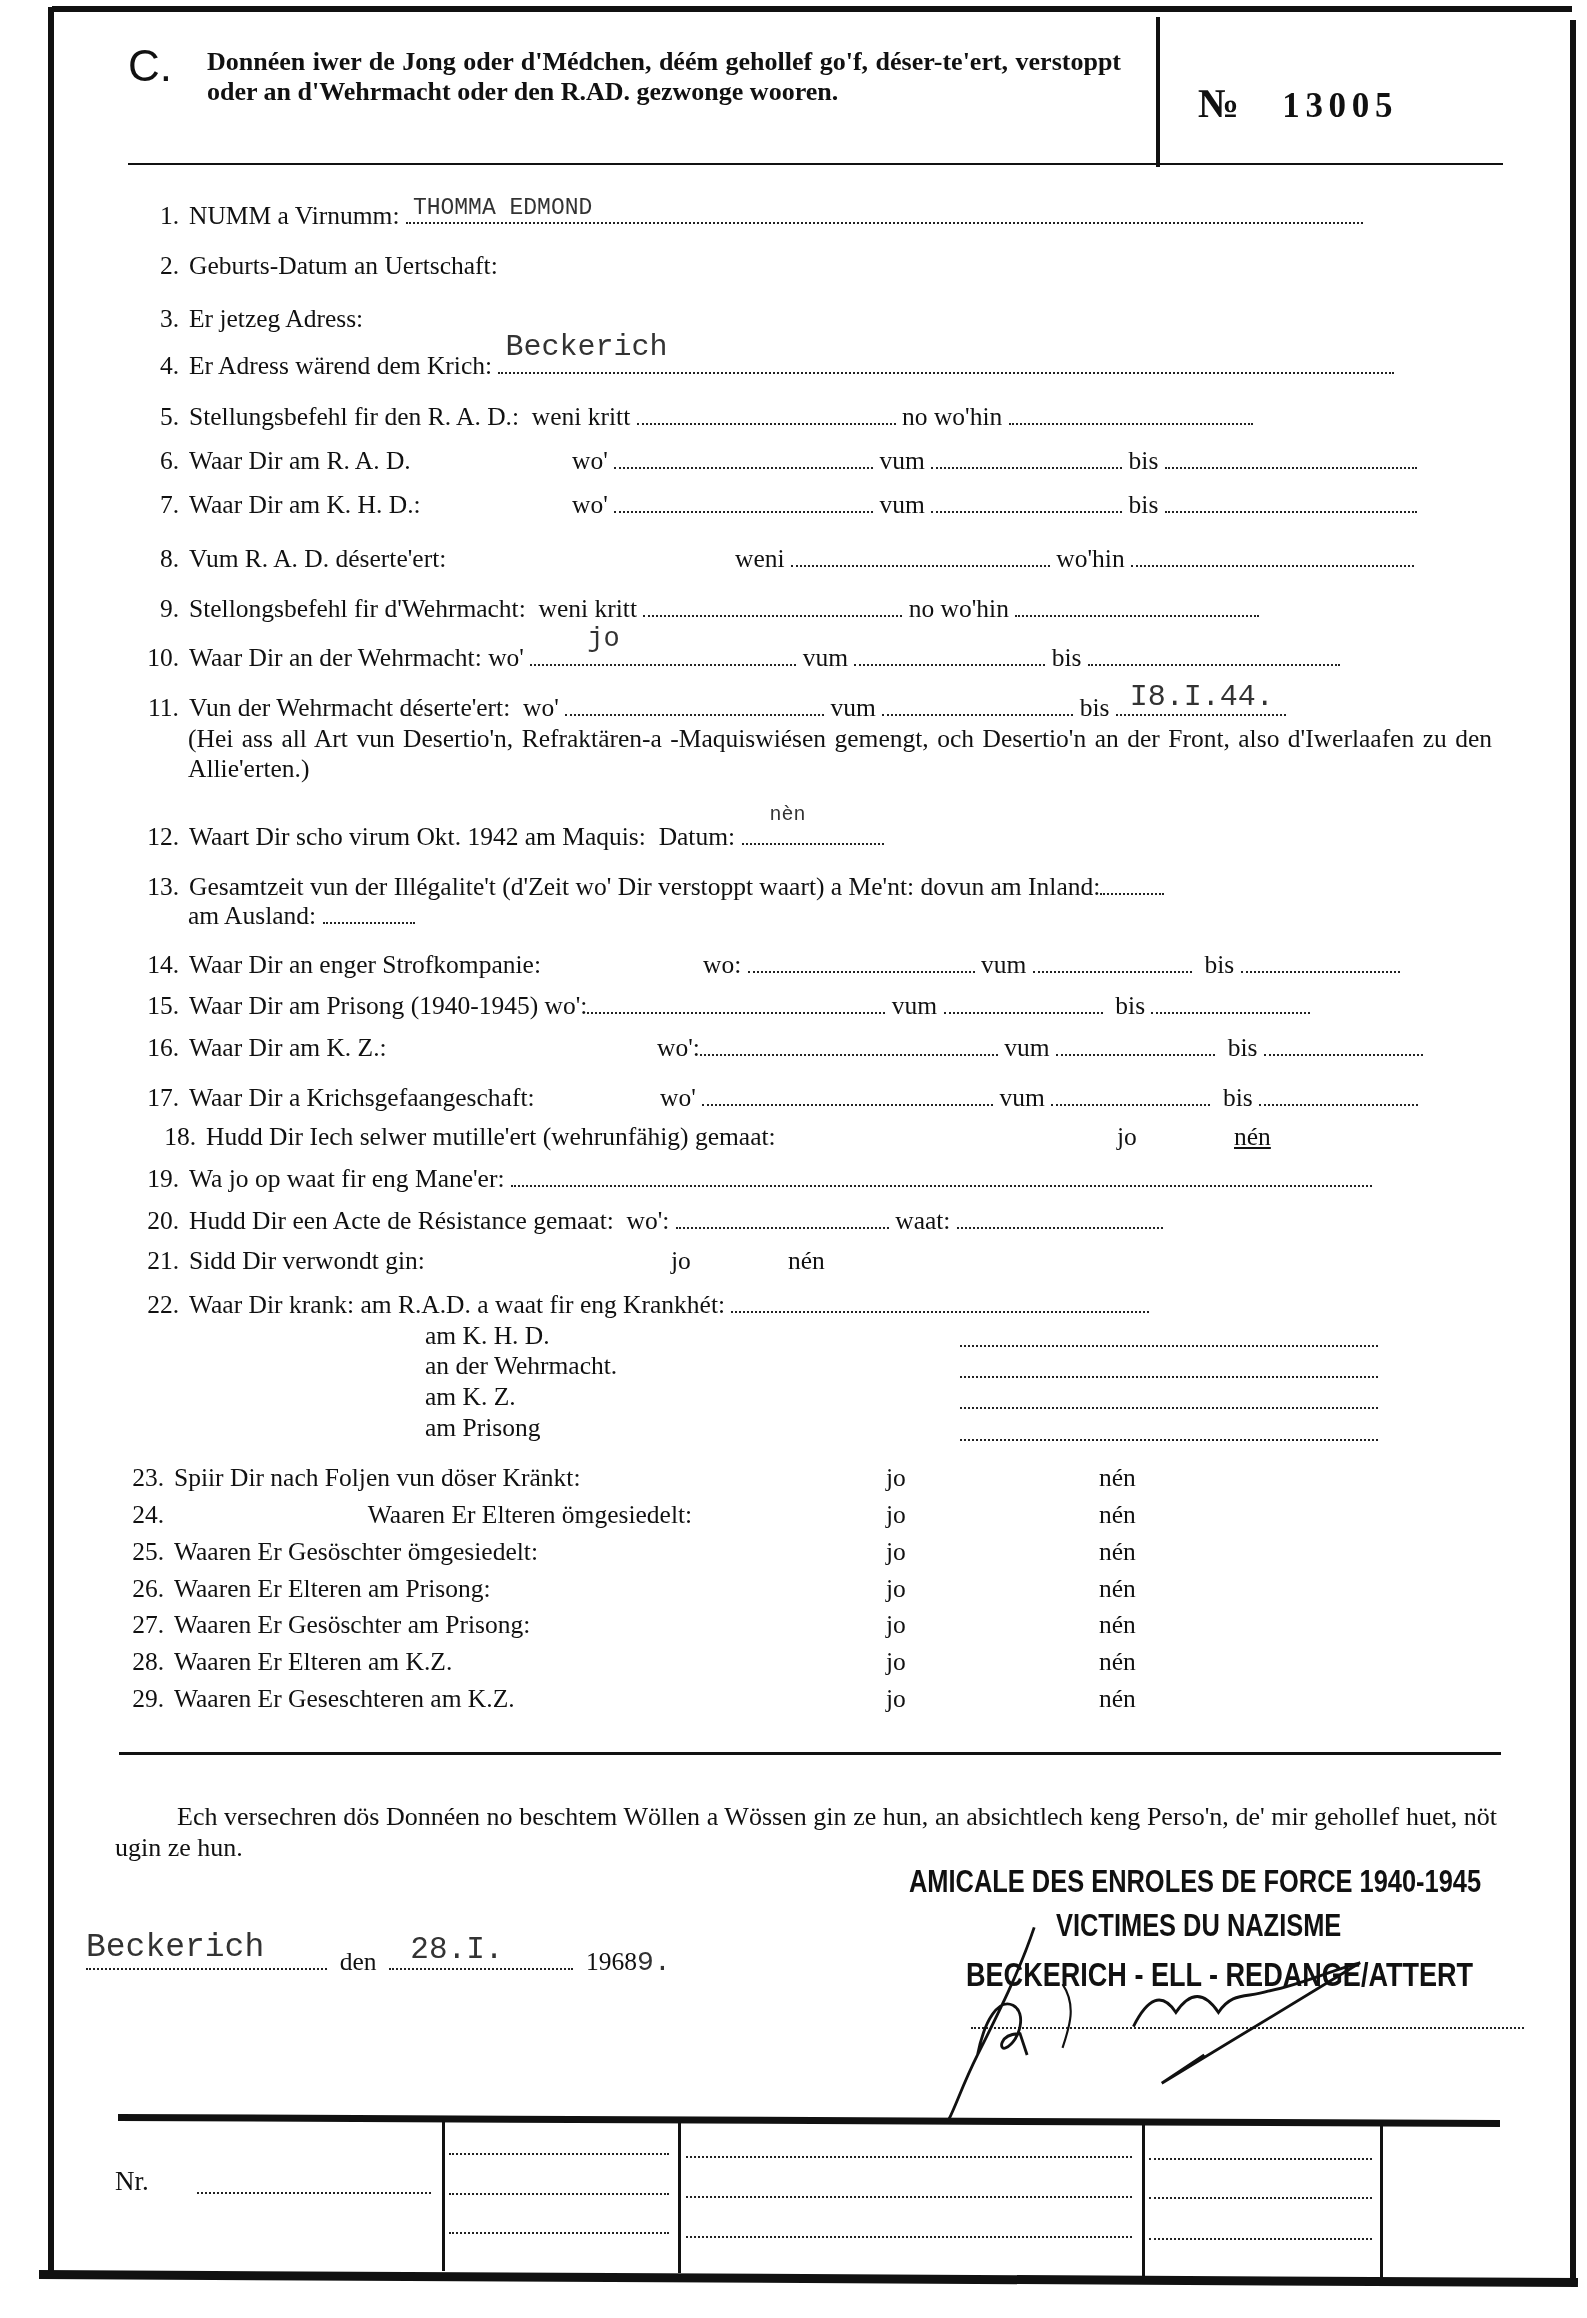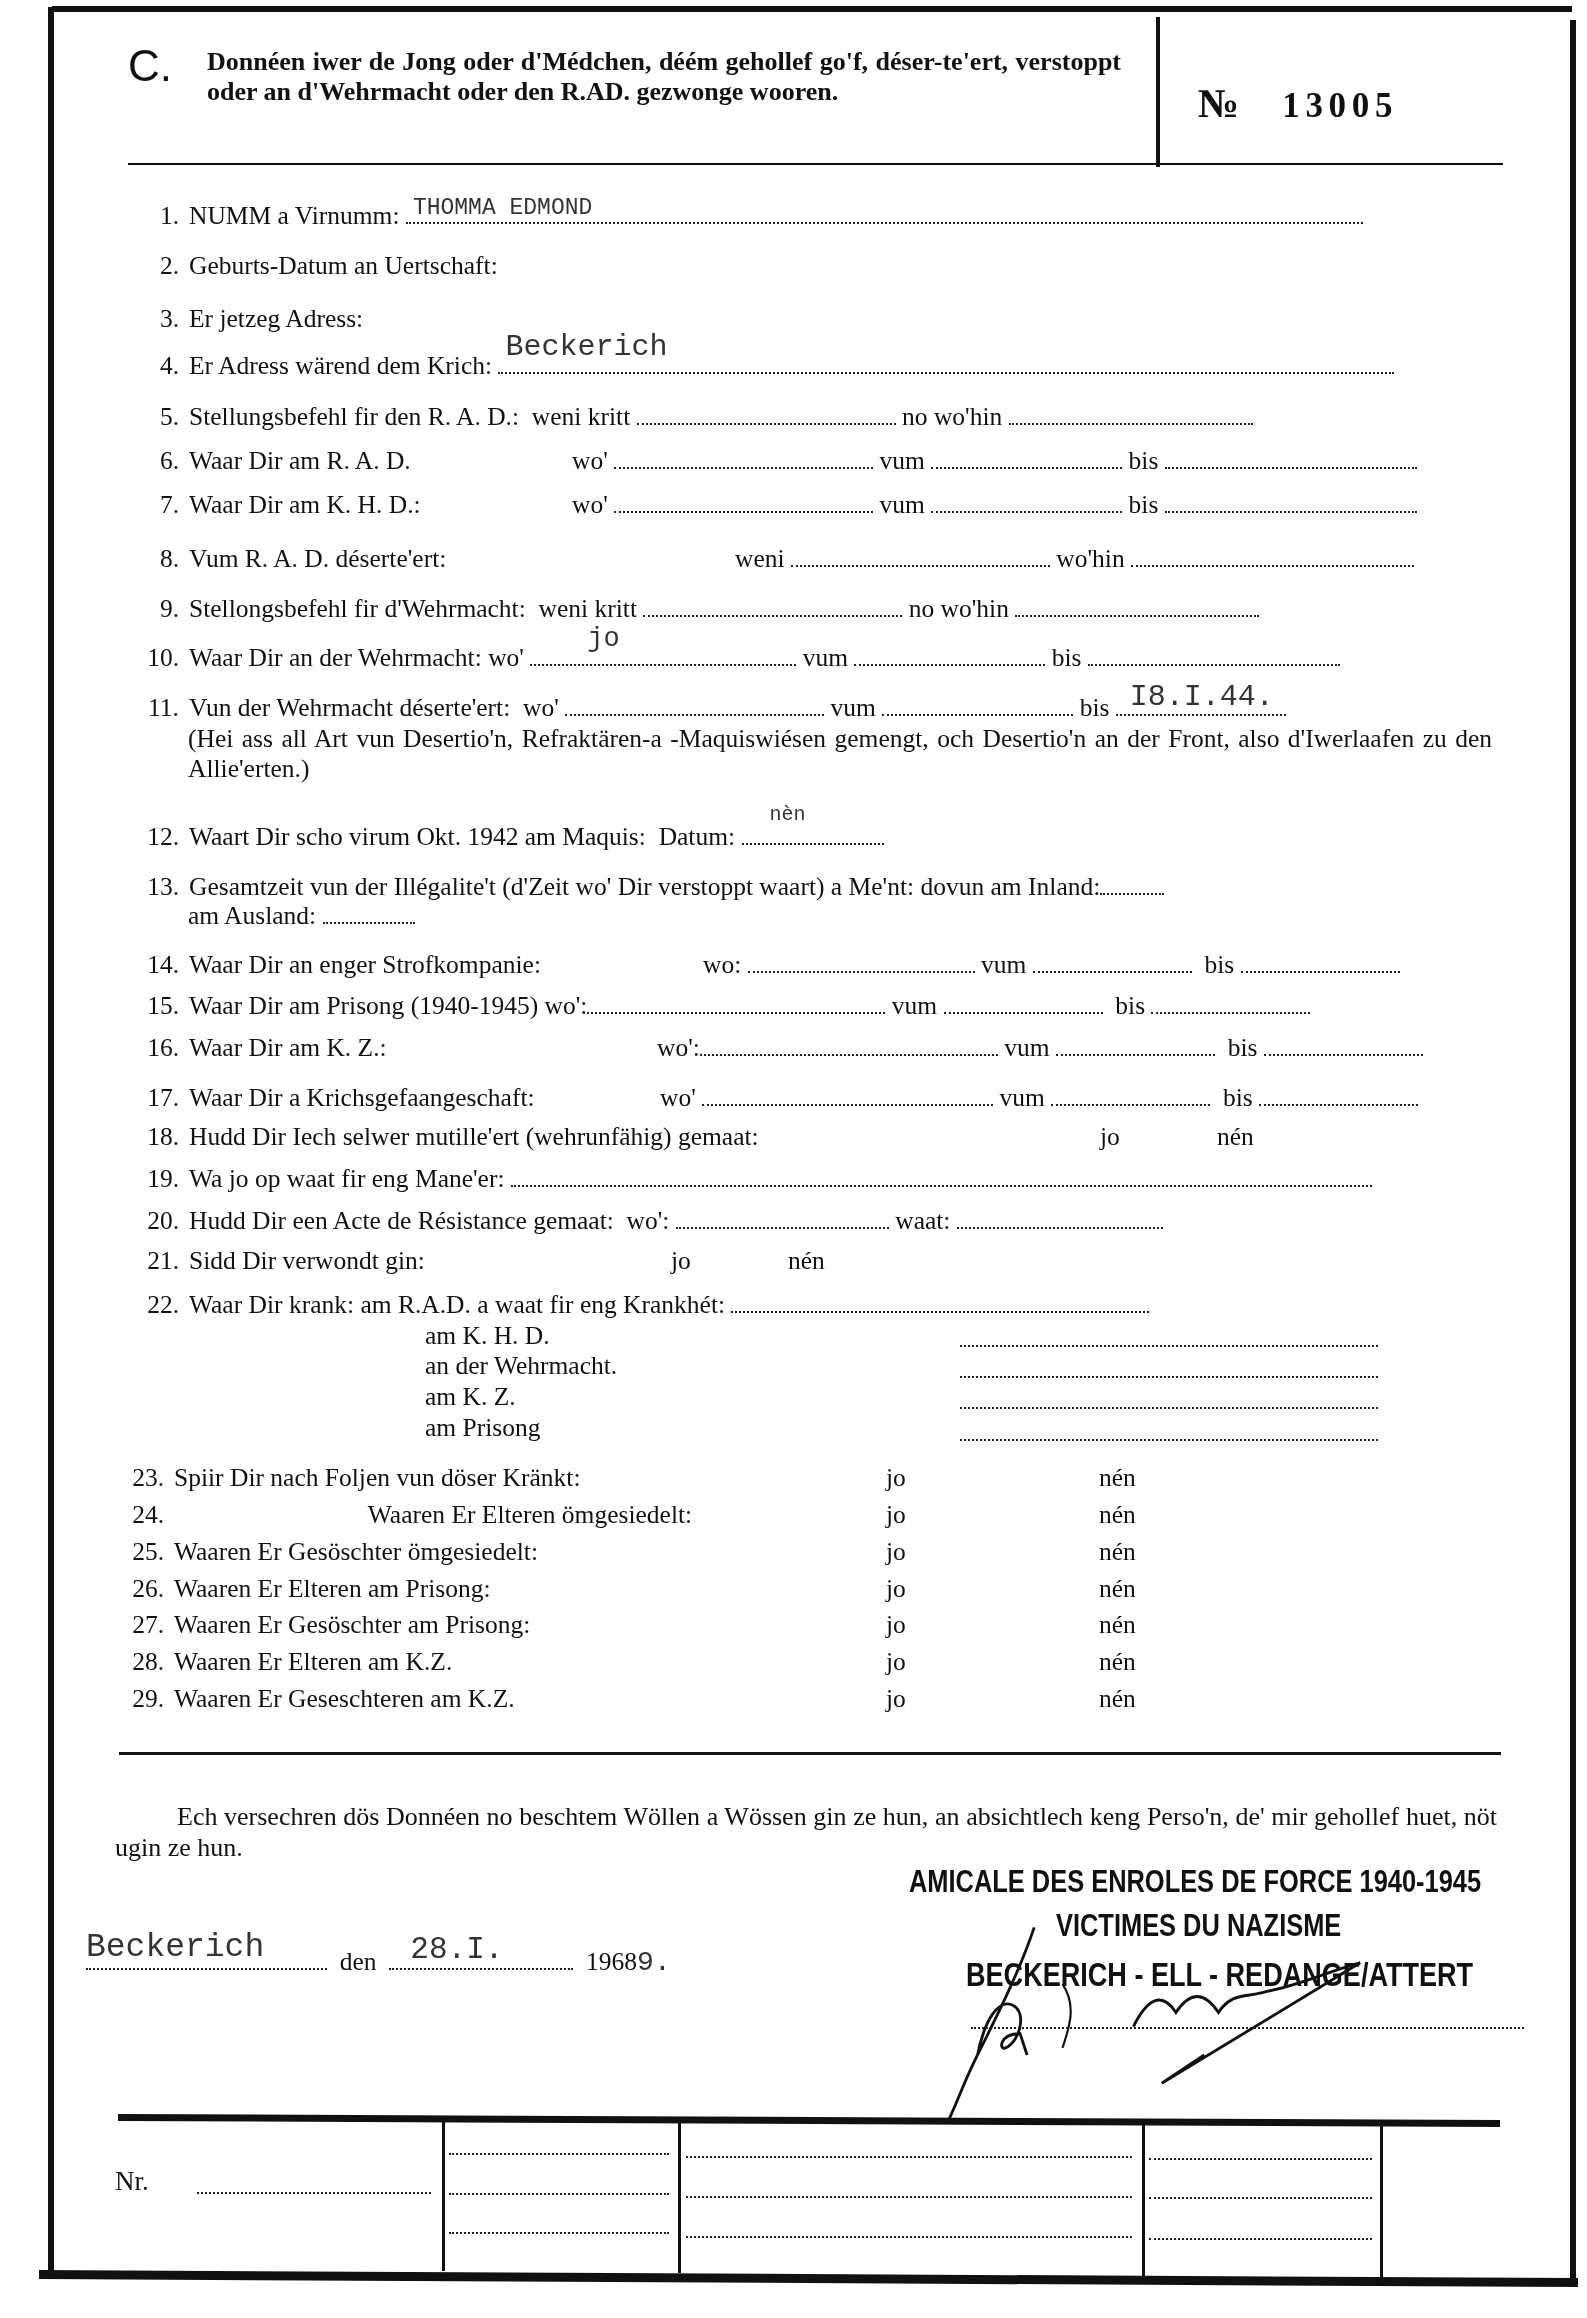--- a/index.html
+++ b/index.html
@@ -162,21 +162,21 @@
 
 <div class="row" style="left:135px; top:1083px;">
   <span class="num">17.</span><span style="display:inline-block; width:471px;">Waar Dir a Krichsgefaangeschaft:</span><span>wo'</span>
   <span class="dots" style="width:291px;"></span>
   <span>vum</span>
   <span class="dots" style="width:159px;"></span>&nbsp;
   <span>bis</span>
   <span class="dots" style="width:159px;"></span>
 </div>
 
-<div class="row" style="left:135px; top:1123px;">
+<div class="row" style="left:152px; top:1123px;text-decoration:underline;">
   <span class="num">18.</span><span style="display:inline-block; width:911px;">Hudd Dir Iech selwer mutille'ert (wehrunfähig) gemaat:</span><span style="display:inline-block; width:117px;">jo</span><span>nén</span>
 </div>
 
 <div class="row" style="left:135px; top:1164px;">
   <span class="num">19.</span><span>Wa jo op waat fir eng Mane'er:</span>
   <span class="dots" style="width:861px;"></span>
 </div>
 
 <div class="row" style="left:135px; top:1206px;">
   <span class="num">20.</span><span>Hudd Dir een Acte de Résistance gemaat:</span>&nbsp;&nbsp;<span>wo':</span>

